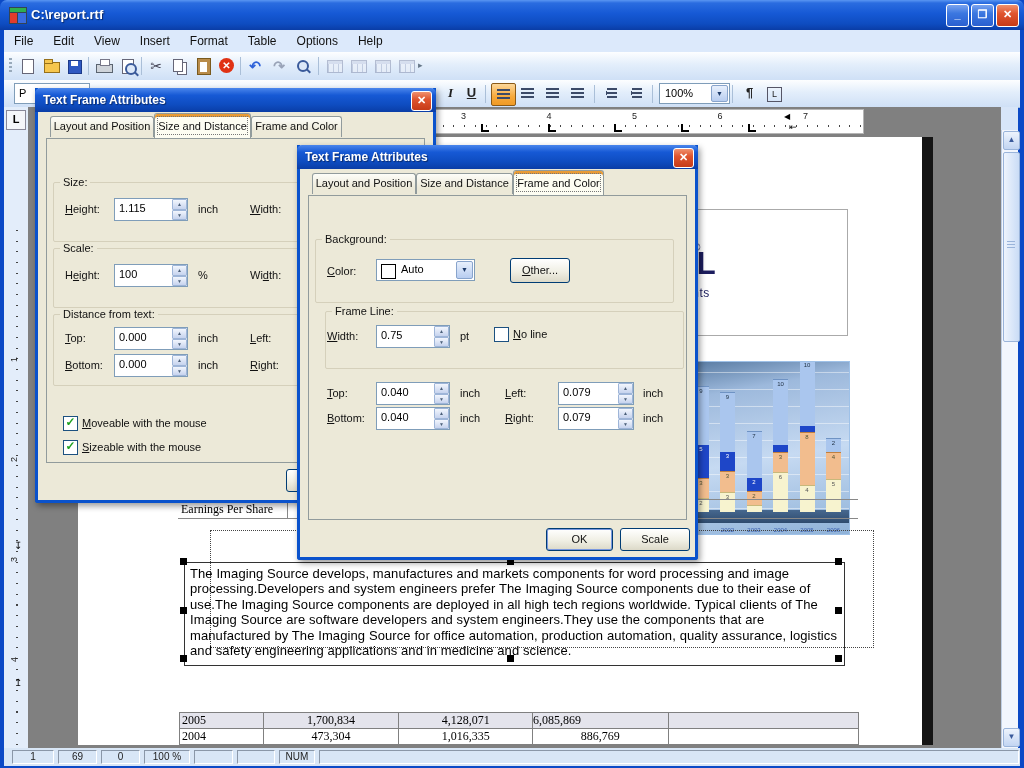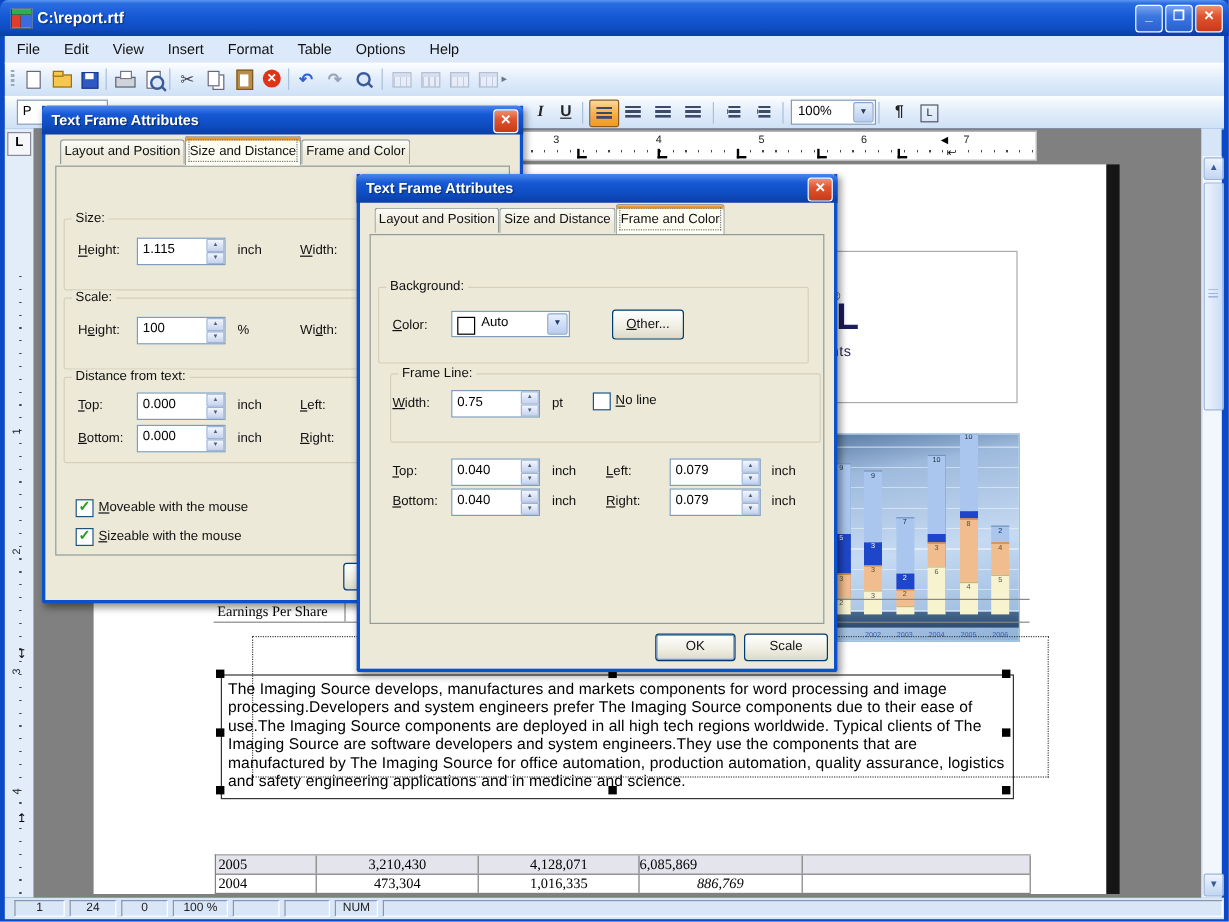--- a/index.html
+++ b/index.html
@@ -324,47 +324,47 @@
     <div id="dotrect" class="abs"></div>
 
     <div id="textframe" class="abs">
       <span>The Imaging Source develops, manufactures and markets components for word processing and image processing.Developers and system engineers prefer The Imaging Source components due to their ease of use.The Imaging Source components are deployed in all high tech regions worldwide. Typical clients of The Imaging Source are software developers and system engineers.They use the components that are manufactured by The Imaging Source for office automation, production automation, quality assurance, logistics and safety engineering applications and in medicine and science.</span>
       <span id="handles"><span class="handle" style="left: -5px; top: -5px;"></span><span class="handle" style="left: 322px; top: -5px;"></span><span class="handle" style="left: 650px; top: -5px;"></span><span class="handle" style="left: -5px; top: 44px;"></span><span class="handle" style="left: 650px; top: 44px;"></span><span class="handle" style="left: -5px; top: 92px;"></span><span class="handle" style="left: 322px; top: 92px;"></span><span class="handle" style="left: 650px; top: 92px;"></span></span>
     </div>
 
     <div id="doctable" class="abs serif">
         <div class="trow alt" style="top: 0px;">
           <span class="cell" style="width: 81px; text-align: left; padding-left: 2px;">2005</span>
-          <span class="cell" style="width: 135px; text-align: center;">3,210,430</span>
+          <span class="cell" style="width: 135px; text-align: center;">1,700,834</span>
           <span class="cell" style="width: 133px; text-align: center;">4,128,071</span>
           <span class="cell" style="width: 135px; text-align: left;">6,085,869</span>
           <span class="cell" style="width: 190px; text-align: center;"></span>
         </div>
         <div class="trow" style="top: 16px;">
           <span class="cell" style="width: 81px; text-align: left; padding-left: 2px;">2004</span>
           <span class="cell" style="width: 135px; text-align: center;">473,304</span>
           <span class="cell" style="width: 133px; text-align: center;">1,016,335</span>
-          <span class="cell" style="width: 135px; text-align: center; font-style: italic;">886,769</span>
+          <span class="cell" style="width: 135px; text-align: center;">886,769</span>
           <span class="cell" style="width: 190px; text-align: center;"></span>
         </div>
       </div>
   </div>
   <div id="pageedge" class="abs"></div>
 
   <div id="scrollcol" class="abs">
     <div id="sctrack" class="abs">
       <div class="scbtn abs" style="top:1px">▲</div>
       <div id="scthumb" class="abs"></div>
       <div class="scbtn abs" style="bottom:1px">▼</div>
     </div>
   </div>
 
   <div id="statusbar" class="abs">
       <span class="scell abs" style="left: 8px; width: 40px;">1</span>
-      <span class="scell abs" style="left: 54px; width: 37px;">24</span>
+      <span class="scell abs" style="left: 54px; width: 37px;">69</span>
       <span class="scell abs" style="left: 97px; width: 37px;">0</span>
       <span class="scell abs" style="left: 140px; width: 44px;">100 %</span>
       <span class="scell abs" style="left: 190px; width: 37px;"></span>
       <span class="scell abs" style="left: 233px; width: 36px;"></span>
       <span class="scell abs" style="left: 275px; width: 34px;">NUM</span>
       <span class="scell abs" style="left: 315px; width: 698px;"></span>
     </div>
 
   <div class="dialog abs" style="left:35px;top:88px;z-index:10">
     <div class="dlgtitle abs">

